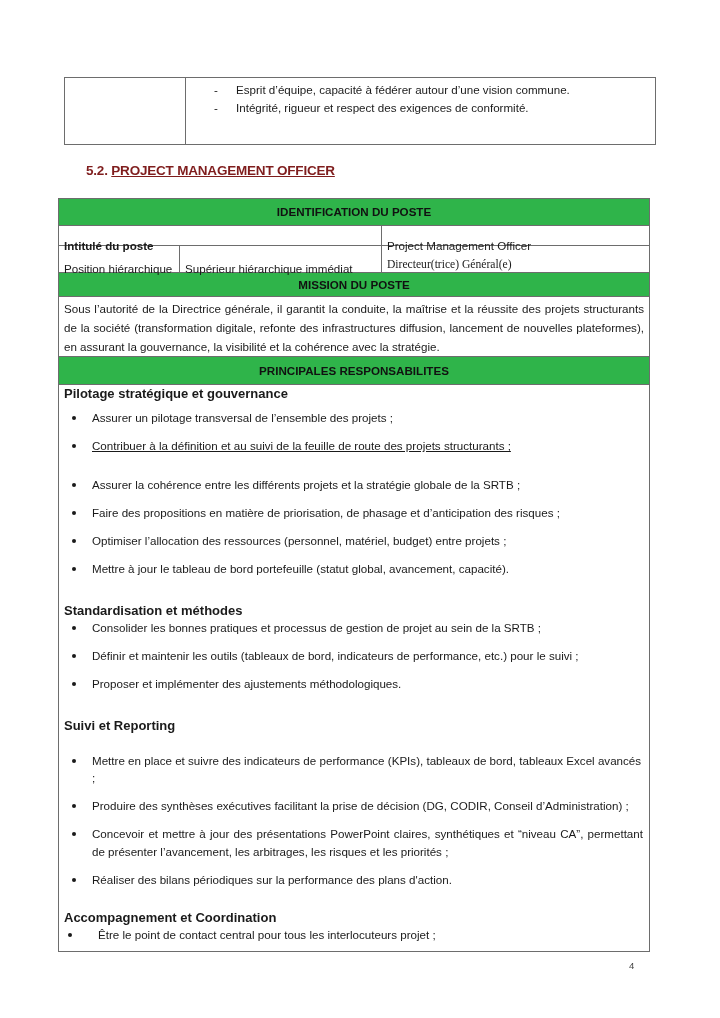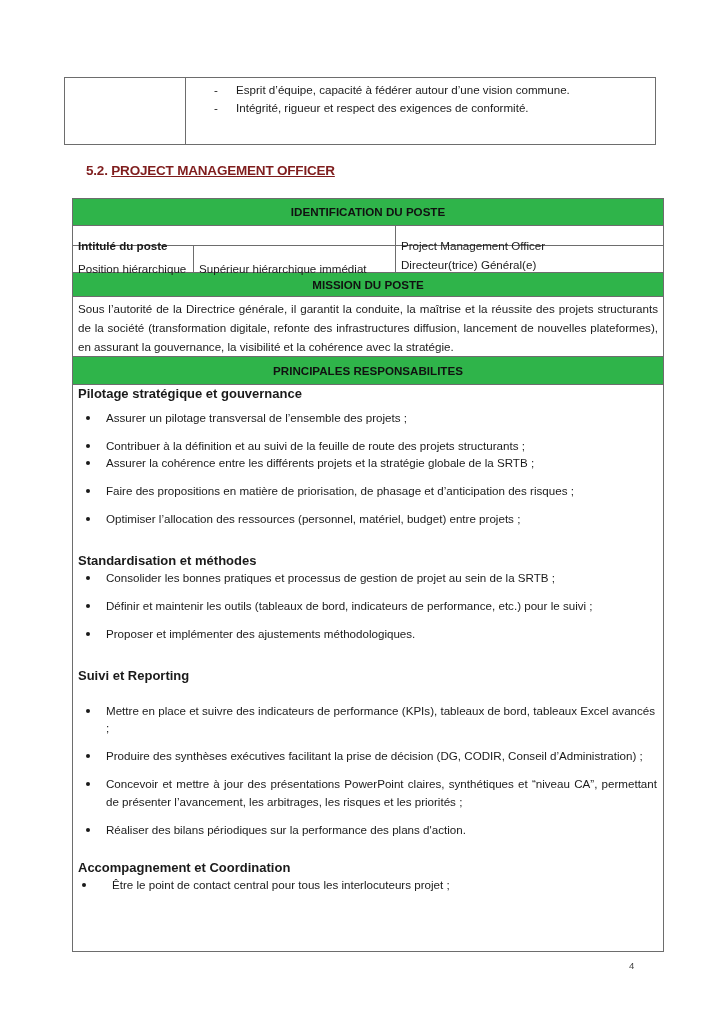--- a/index.html
+++ b/index.html
@@ -20,21 +20,21 @@
   .dash-item .dash { position: absolute; left: 28px; }
 
   .section-title {
     position: absolute; left: 86px; top: 163px; font-size: 13.5px; font-weight: bold;
     color: #7f1d1d; letter-spacing: -0.2px;
   }
   .section-title .u { text-decoration: underline; }
 
   
   .main {
-    position: absolute; left: 72px; top: 198px; width: 592px; height: 754px;
+    position: absolute; left: 58px; top: 198px; width: 592px; height: 754px;
     border: 1px solid #6d6d6d; box-sizing: border-box;
   }
   .green {
     background: #2fb44a; text-align: center; font-weight: bold; font-size: 11.6px;
     color: #111; border-bottom: 1px solid #6d6d6d; box-sizing: border-box;
   }
   .row { display: flex; border-bottom: 1px solid #6d6d6d; box-sizing: border-box; font-size: 11.6px; }
   .cell { box-sizing: border-box; padding: 12px 5px; }
   .bl { border-left: 1px solid #6d6d6d; }
 
@@ -77,36 +77,37 @@
     <div class="green" style="height:27px;line-height:26px;">IDENTIFICATION DU POSTE</div>
 
     <div class="row" style="height:20px;">
       <div class="cell" style="width:322px;font-weight:bold;line-height:15px;">Intitulé du poste</div>
       <div class="cell bl" style="flex:1;line-height:15px;">Project Management Officer</div>
     </div>
 
     <div class="row" style="height:27px;">
       <div class="cell" style="width:120px;line-height:22px;">Position hiérarchique</div>
       <div class="cell bl" style="width:202px;line-height:22px;">Supérieur hiérarchique immédiat</div>
-      <div class="cell bl" style="flex:1;line-height:13px;">Directeur(trice) Général(e)</div>
+      <div class="cell bl" style="flex:1;line-height:13px;font-family:Liberation Serif, serif;">Directeur(trice) Général(e)</div>
     </div>
 
     <div class="green" style="height:24px;line-height:23px;">MISSION DU POSTE</div>
 
     <div class="mission justify" style="height:60px;">Sous l’autorité de la Directrice générale, il garantit la conduite, la maîtrise et la réussite des projets structurants de la société (transformation digitale, refonte des infrastructures diffusion, lancement de nouvelles plateformes), en assurant la gouvernance, la visibilité et la cohérence avec la stratégie.</div>
 
     <div class="green" style="height:28px;line-height:27px;">PRINCIPALES RESPONSABILITES</div>
 
     <div class="sub-head" style="margin-top:1px;">Pilotage stratégique et gouvernance</div>
     <div style="margin-top:8px;">
       <div class="bullet" style="margin-bottom:11px;"><span class="dot"></span><span>Assurer un pilotage transversal de l’ensemble des projets ;</span></div>
-      <div class="bullet" style="margin-bottom:0;"><span class="dot"></span><span>Contribuer à la définition et au suivi de la feuille de route des projets structurants ;</span></div>
+      <div class="bullet" style="margin-bottom:22px;text-decoration:underline;"><span class="dot"></span><span>Contribuer à la définition et au suivi de la feuille de route des projets structurants ;</span></div>
       <div class="bullet" style="margin-bottom:11px;"><span class="dot"></span><span>Assurer la cohérence entre les différents projets et la stratégie globale de la SRTB ;</span></div>
       <div class="bullet" style="margin-bottom:11px;"><span class="dot"></span><span>Faire des propositions en matière de priorisation, de phasage et d’anticipation des risques ;</span></div>
       <div class="bullet" style="margin-bottom:11px;"><span class="dot"></span><span>Optimiser l’allocation des ressources (personnel, matériel, budget) entre projets ;</span></div>
+      <div class="bullet"><span class="dot"></span><span>Mettre à jour le tableau de bord portefeuille (statut global, avancement, capacité).</span></div>
     </div>
 
     <div class="sub-head" style="margin-top:26px;">Standardisation et méthodes</div>
     <div style="margin-top:1px;">
       <div class="bullet" style="margin-bottom:11px;"><span class="dot"></span><span>Consolider les bonnes pratiques et processus de gestion de projet au sein de la SRTB ;</span></div>
       <div class="bullet" style="margin-bottom:11px;"><span class="dot"></span><span>Définir et maintenir les outils (tableaux de bord, indicateurs de performance, etc.) pour le suivi ;</span></div>
       <div class="bullet"><span class="dot"></span><span>Proposer et implémenter des ajustements méthodologiques.</span></div>
     </div>
 
     <div class="sub-head" style="margin-top:26px;">Suivi et Reporting</div>

